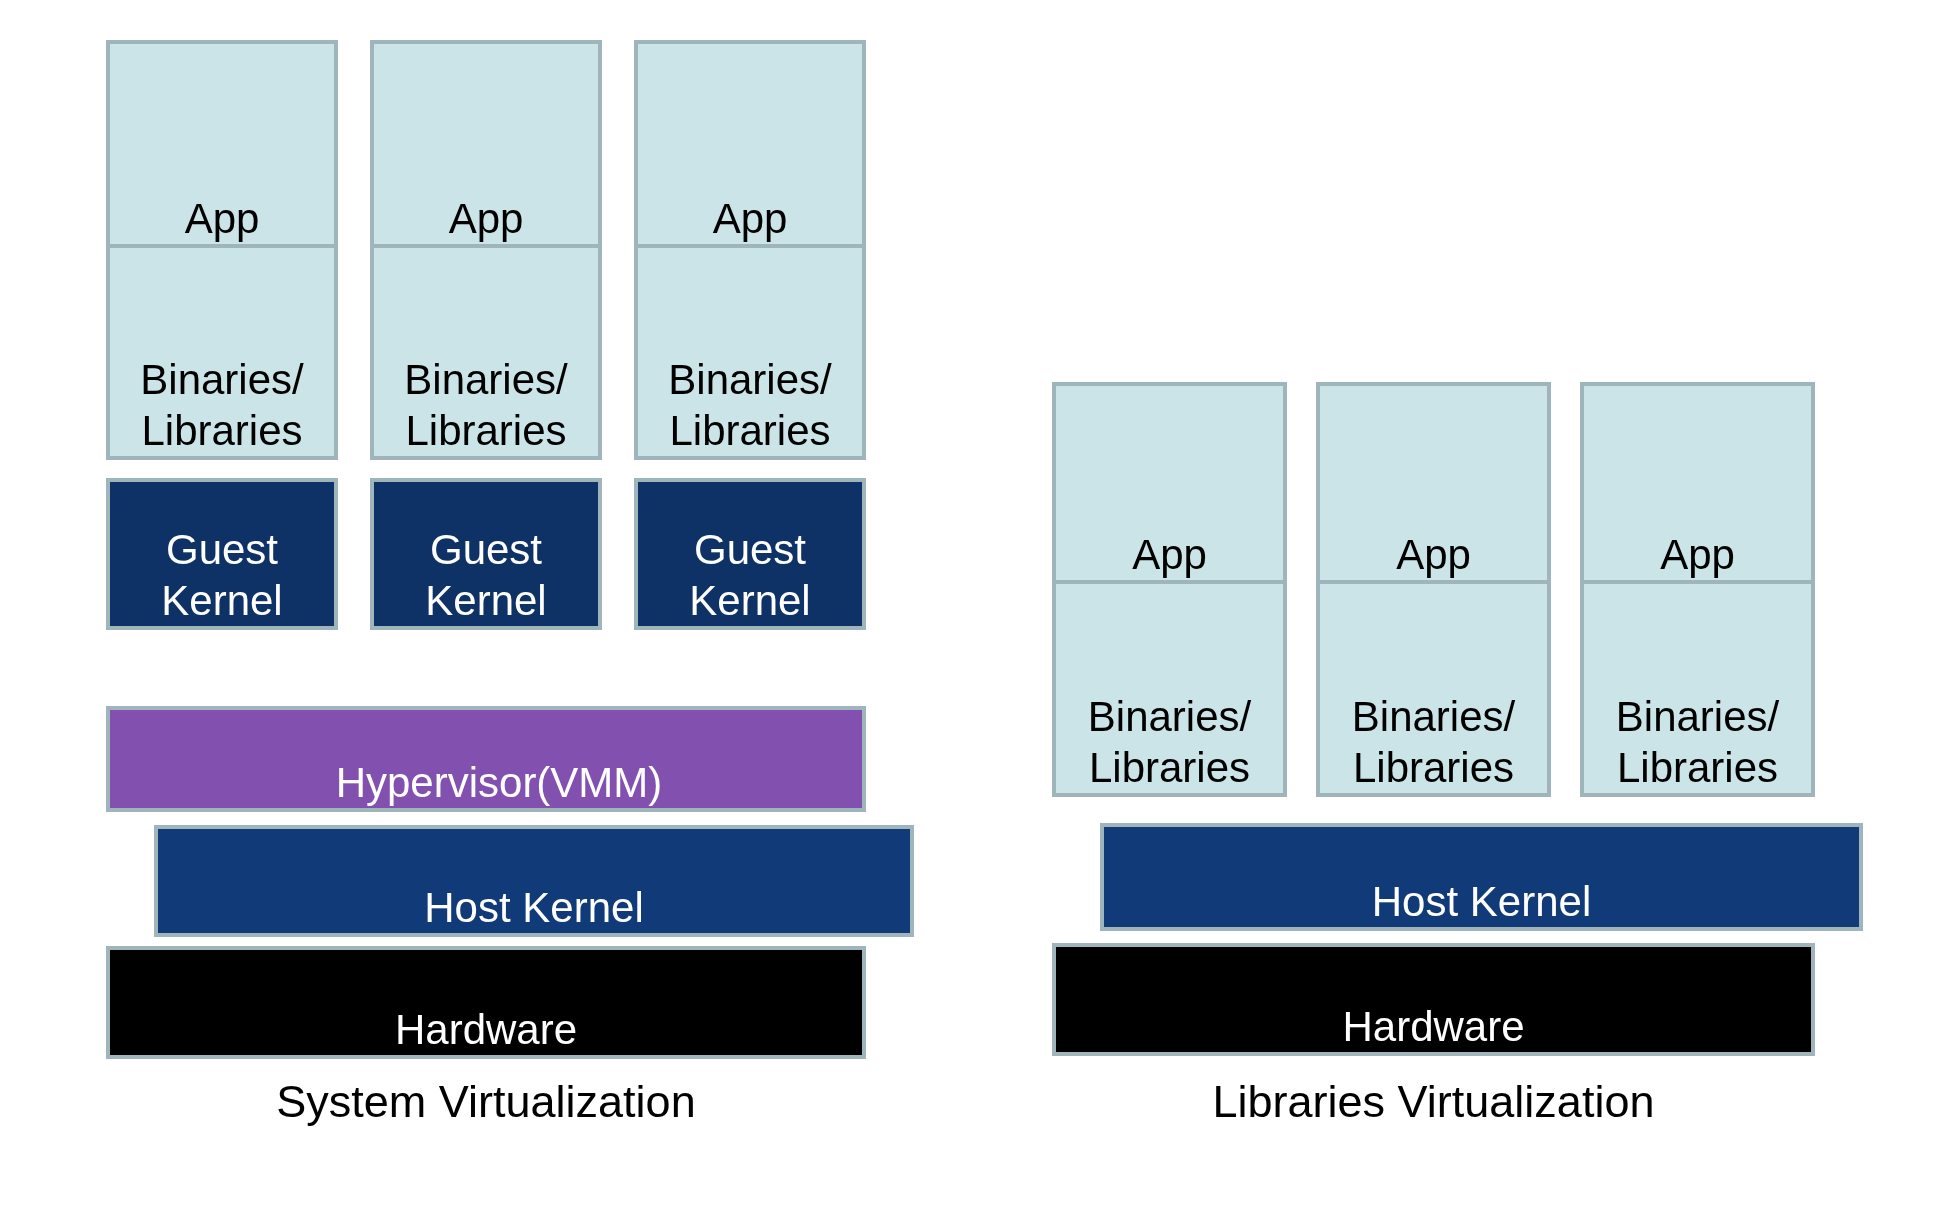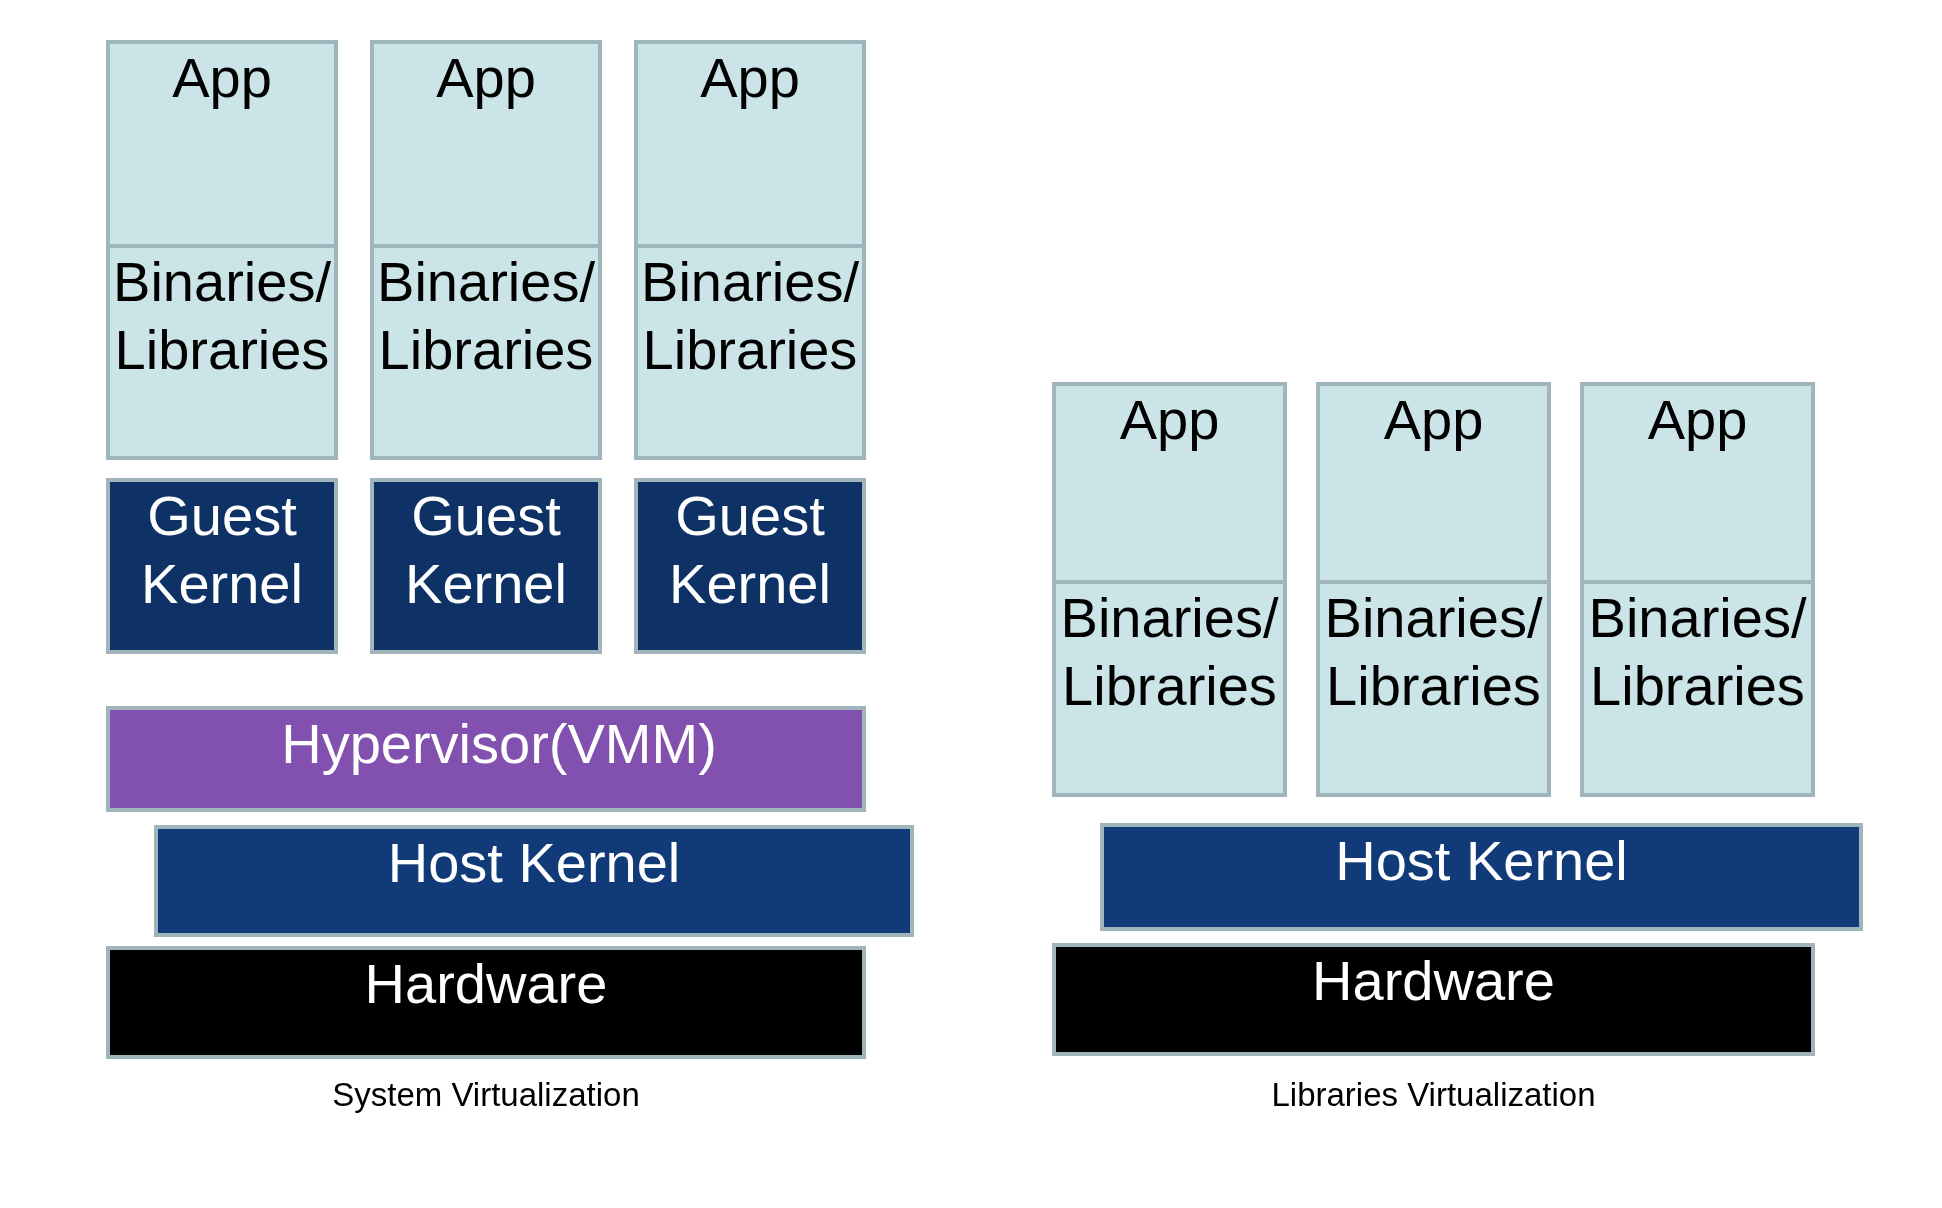--- a/index.html
+++ b/index.html
@@ -21,45 +21,45 @@
     position:relative;
     overflow:hidden;
   }
   .box{
     position:absolute;
     box-sizing:border-box;
     border:4px solid var(--box_border);
     display:flex;
     flex-direction:column;
     align-items:center;
-    justify-content:flex-start;
+    justify-content:flex-end;
     text-align:center;
-    font-size:56px;
+    font-size:42px;
     line-height:1.22;
   }
   .lbl{display:block;}
   .light{background:var(--box_fill_light);color:var(--text_dark);}
   .navy{background:var(--kernel_navy);color:var(--text_light);}
   .host{background:var(--host_navy);color:var(--text_light);margin-left:48px;}
   .purple{background:var(--hypervisor_purple);color:var(--text_light);padding-left:26px;}
   .black{background:var(--hardware_black);color:var(--text_light);}
   .caption{
     position:absolute;
     text-align:center;
-    font-size:33px;
+    font-size:45px;
     color:var(--text_dark);
   }
 
   
   .l-c1{left:106px;width:232px}
   .l-c2{left:370px;width:232px}
   .l-c3{left:634px;width:232px}
   .l-app{top:40px;height:208px}
   .l-libs{top:244px;height:216px}
-  .l-ker{top:478px;height:176px}
+  .l-ker{top:478px;height:152px}
   .l-bar{left:106px;width:760px}
   .l-hyp{top:706px;height:106px}
   .l-host{top:825px;height:112px}
   .l-hw{top:946px;height:113px}
   .l-cap{left:106px;width:760px;top:1076px}
 
   
   .r-c1{left:1052px;width:235px}
   .r-c2{left:1316px;width:235px}
   .r-c3{left:1580px;width:235px}

